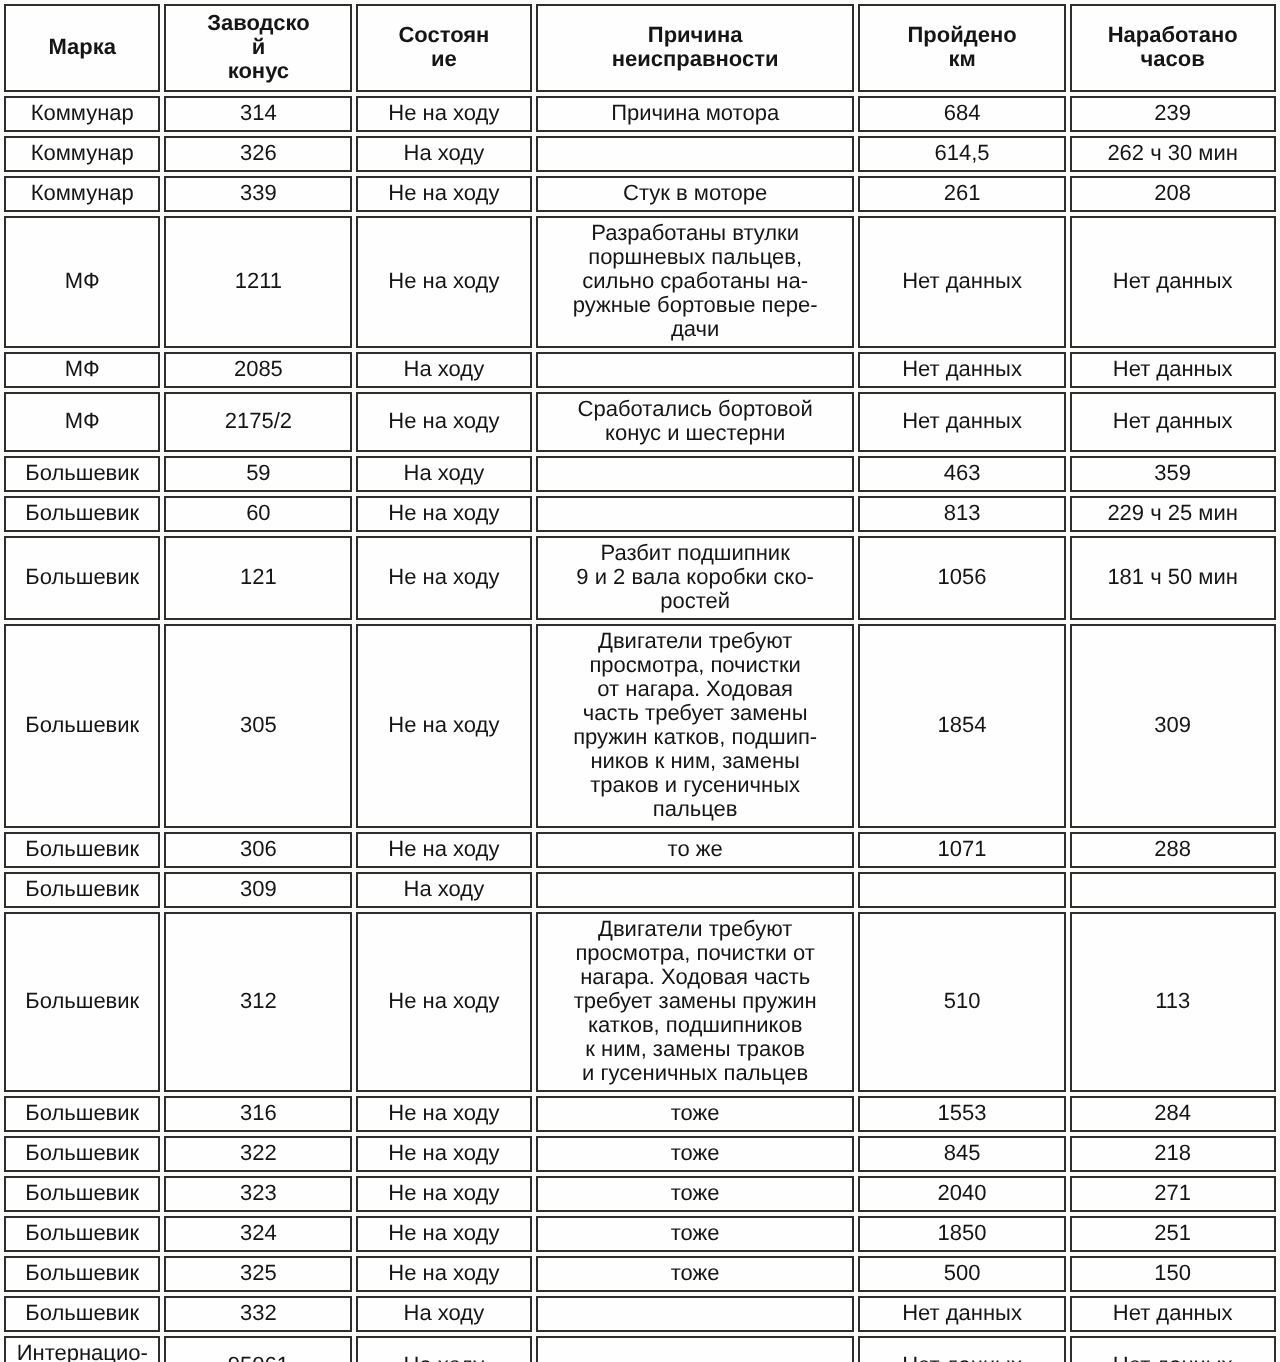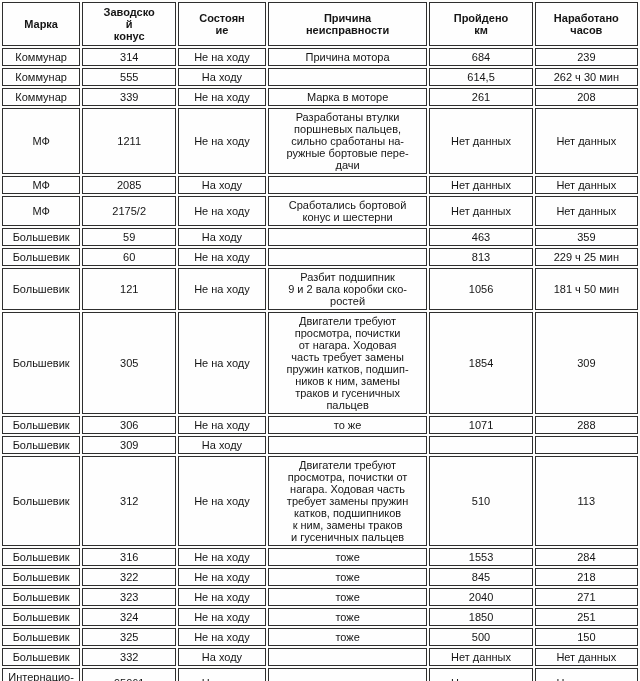--- a/index.html
+++ b/index.html
@@ -78,31 +78,31 @@
         <tr>
           <td>Коммунар</td>
           <td>314</td>
           <td>Не на ходу</td>
           <td>Причина мотора</td>
           <td>684</td>
           <td>239</td>
         </tr>
         <tr>
           <td>Коммунар</td>
-          <td>555</td>
+          <td>326</td>
           <td>На ходу</td>
           <td></td>
           <td>614,5</td>
           <td>262 ч 30 мин</td>
         </tr>
         <tr>
           <td>Коммунар</td>
           <td>339</td>
           <td>Не на ходу</td>
-          <td>Марка в моторе</td>
+          <td>Стук в моторе</td>
           <td>261</td>
           <td>208</td>
         </tr>
         <tr>
           <td>МФ</td>
           <td>1211</td>
           <td>Не на ходу</td>
           <td>Разработаны втулки
 поршневых пальцев,
 сильно сработаны на-

